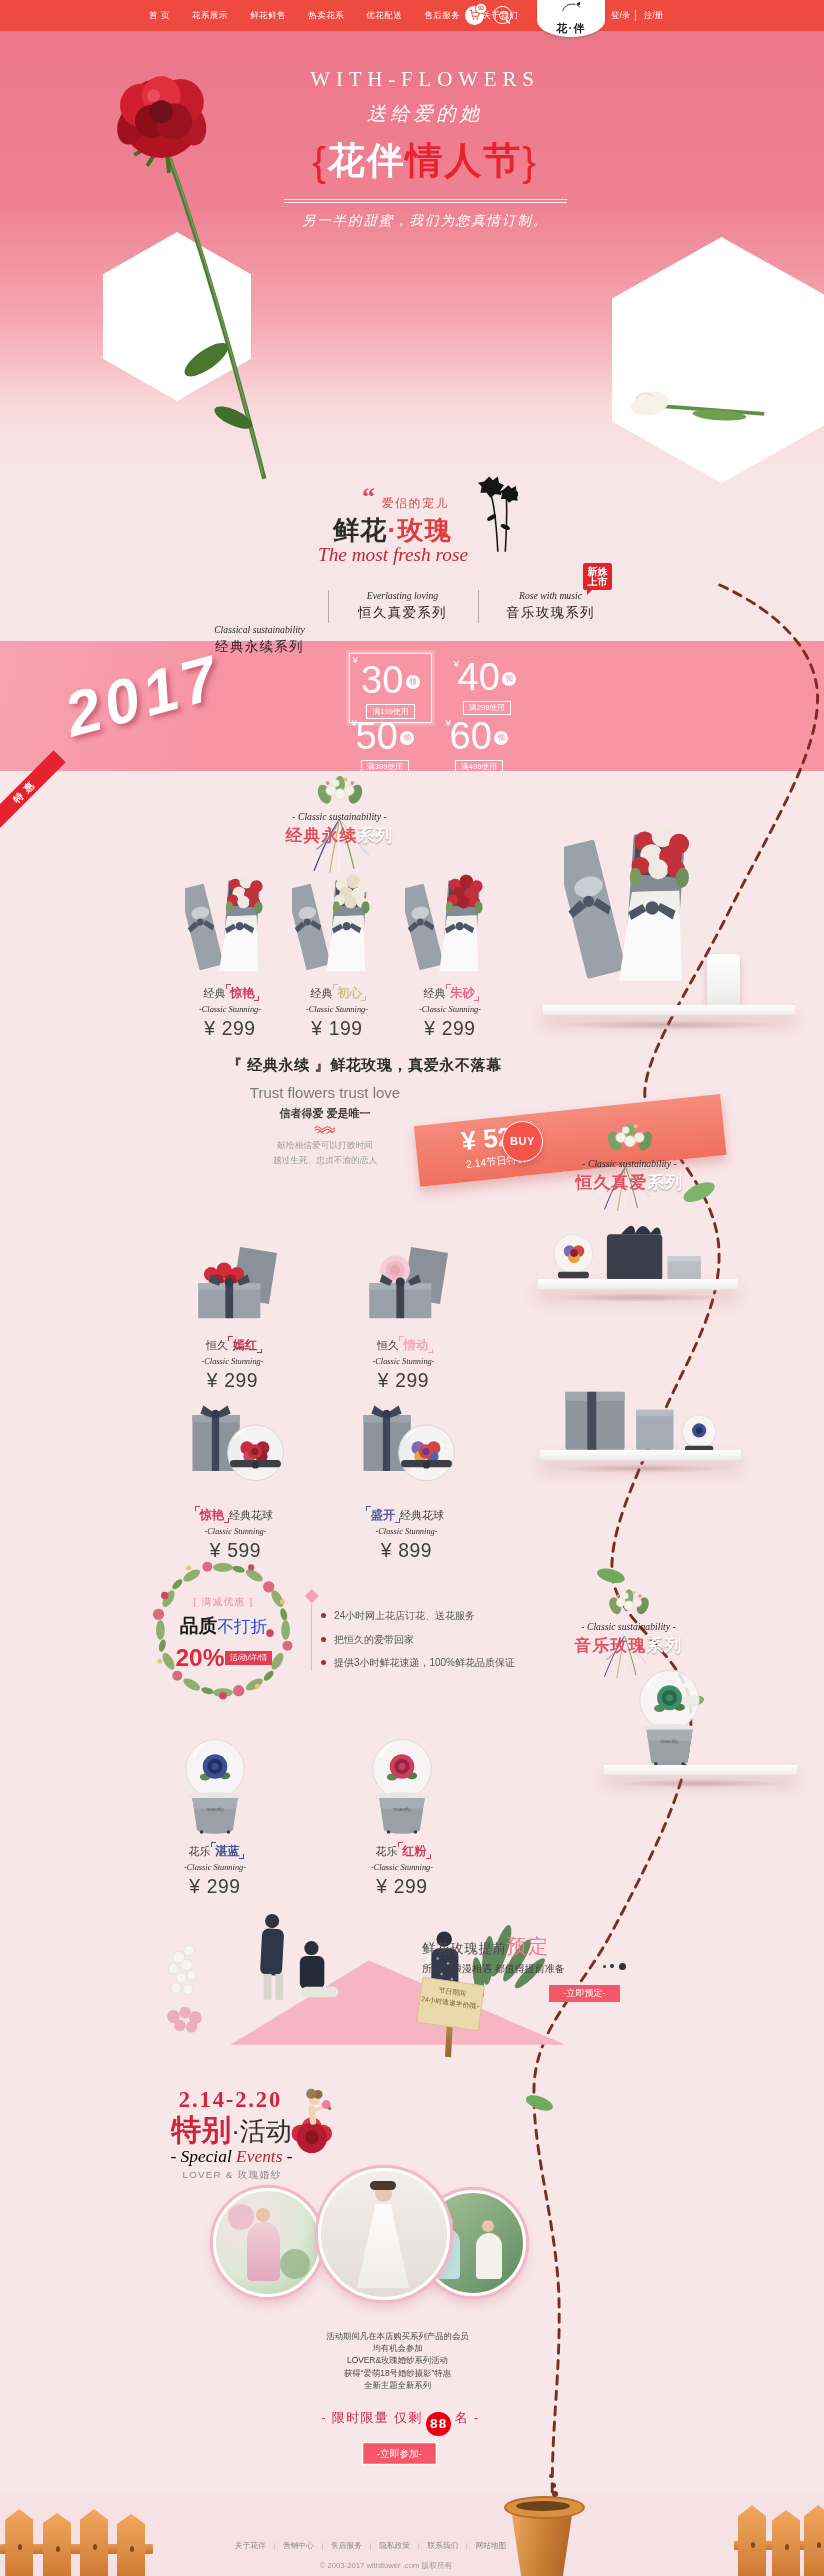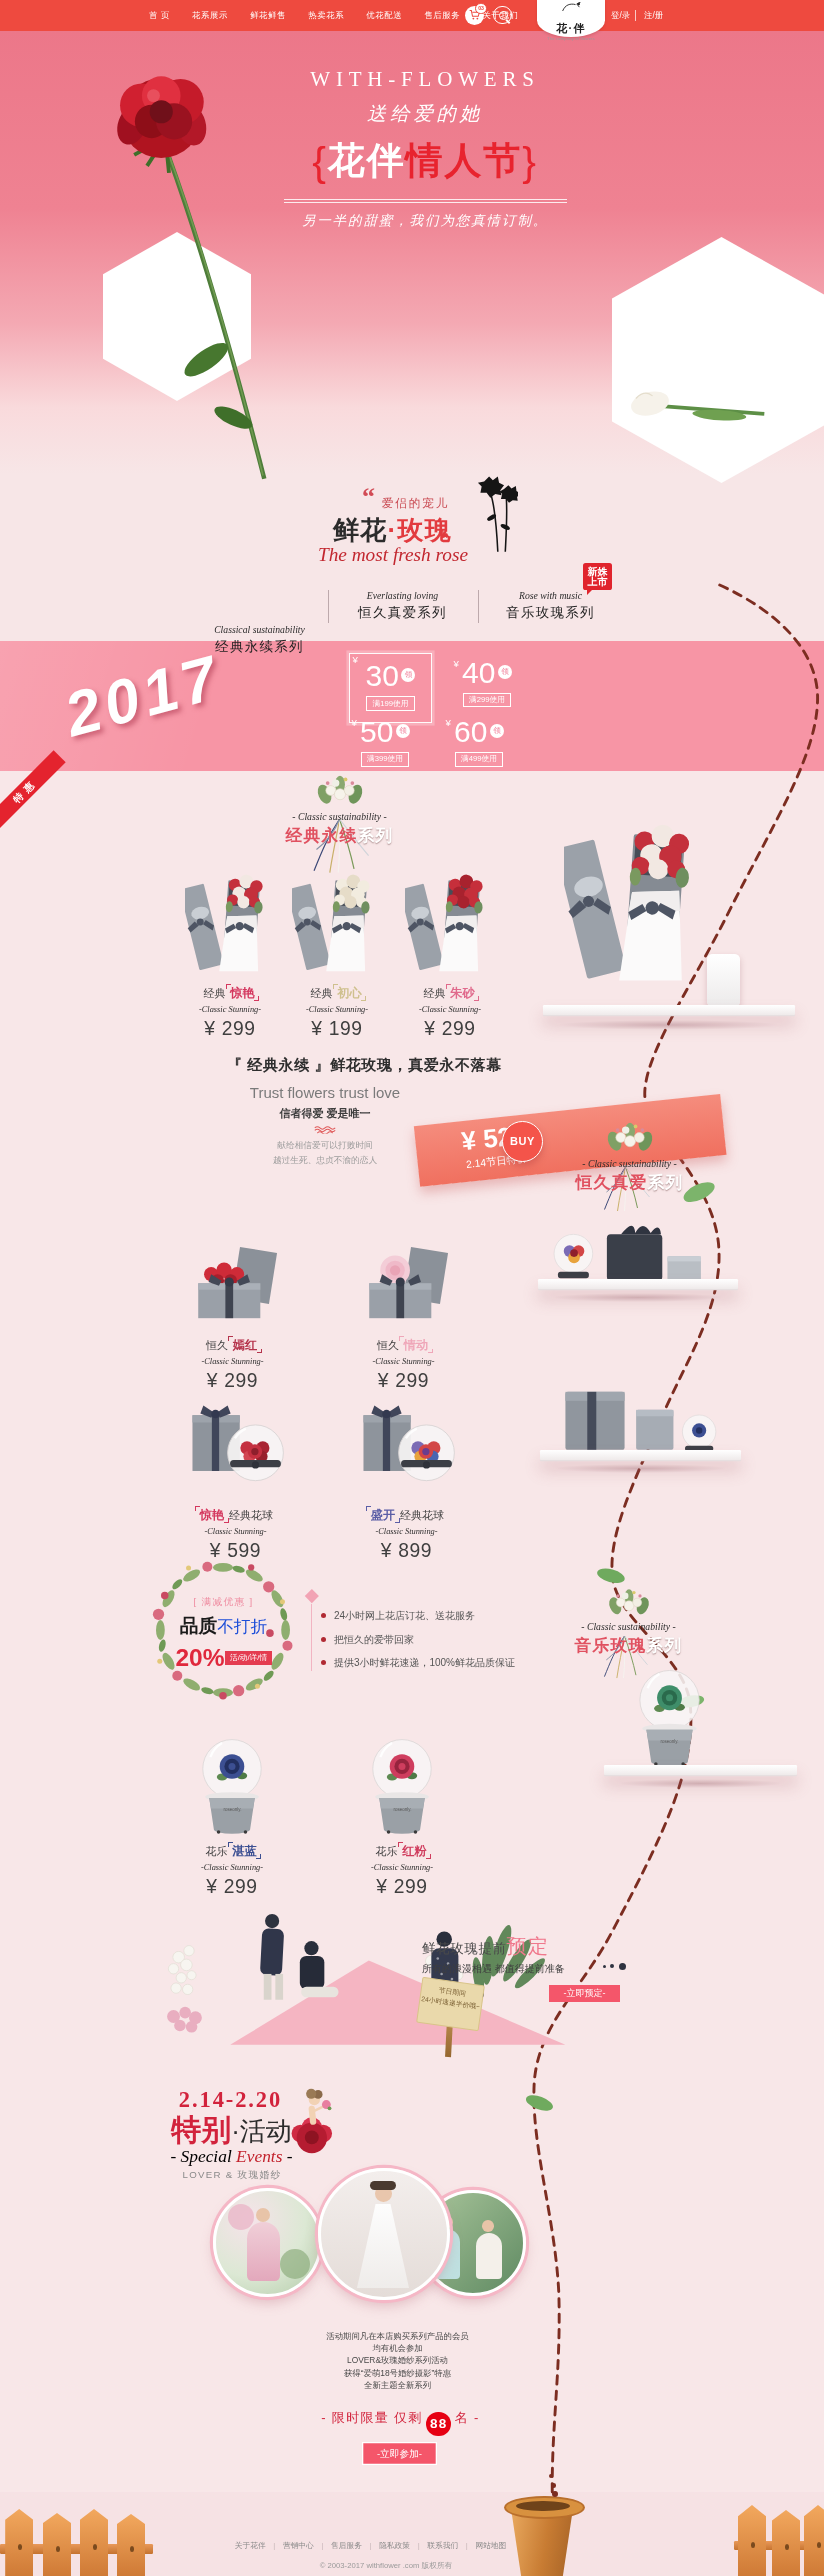--- a/index.html
+++ b/index.html
@@ -51,21 +51,21 @@
              padding:3.9px 4.5px;text-align:center;}
   .new-badge::after{content:"";position:absolute;left:3.9px;bottom:-4.5px;border:3.2px solid transparent;border-top-color:#e0242d;border-left-color:#e0242d;}
 
   
   .strip{left:0;top:641px;width:824px;height:130px;background:#f795a5;overflow:hidden;}
   .strip::before{content:"";position:absolute;left:-52px;top:-26px;width:361px;height:270px;
                  background:linear-gradient(115deg,rgba(255,255,255,.16),rgba(255,255,255,0) 65%);transform:rotate(-8deg);}
   .y2017{font-size:62px;font-weight:bold;font-style:italic;color:#fff;letter-spacing:5.2px;
          text-shadow:2.6px 3.9px 5.2px rgba(176,60,84,.6);transform:rotate(-15deg);}
   .coupon{color:#fff;text-align:center;}
-  .coupon .amt{font-size:30px;font-weight:300;line-height:1;margin-top:46px;}
+  .coupon .amt{font-size:38px;font-weight:300;line-height:1;margin-top:46px;}
   .coupon .yen{position:absolute;left:2.6px;top:0;font-size:9.7px;}
   .coupon .get{display:inline-block;width:14px;height:14px;border-radius:50%;background:#fff;color:#f287a0;
                font-size:7.7px;line-height:14px;vertical-align:9px;margin-left:2.6px;}
   .coupon .cond{display:inline-block;border:0.6px solid #fff;font-size:7.7px;padding:1.3px 5.2px;margin-top:5.2px;}
   .coupon-frame{border:1.3px solid rgba(255,255,255,.95);box-shadow:0 0 0 2.6px rgba(255,255,255,.25);padding-top:7.7px;}
   .promo{color:#fff;text-align:center;}
   .promo-title{font-size:14px;font-weight:bold;letter-spacing:1.3px;}
   .promo-heart{color:#fbd3da;font-size:15.5px;}
   .promo-l1{border-top:0.6px solid rgba(255,255,255,.65);border-bottom:0.6px solid rgba(255,255,255,.65);
             padding:3.9px 0;margin:6.4px auto 7.7px;width:175px;font-size:8px;}
@@ -647,21 +647,21 @@
   <svg class="abs" style="left:589px;top:1636px;z-index:1;" width="71" height="43" viewBox="0 0 120 90">
       <use href="#s-strings"></use>
     </svg>
   <svg class="abs m-teal" style="left:631px;top:1662px;z-index:2;" width="77" height="107" viewBox="0 0 130 180">
       <use href="#s-music"></use>
     </svg>
   <div class="abs ctr" style="left:650px;top:1739px;width:39px;font-size:4.5px;color:#5a5a5a;z-index:3;">roseonly.</div>
   <div class="abs board" style="left:604px;top:1765px;width:193px;height:9.7px;"></div>
   <div class="abs soft-shadow" style="left:617px;top:1779px;width:167px;height:9px;"></div>
 
-  <div class="abs card clickable" style="left:187px;top:1731px;width:90px;">
+  <div class="abs card clickable" style="left:170px;top:1731px;width:90px;">
     <svg class="m-blue" width="76" height="106" viewBox="0 0 130 180">
         <use href="#s-music"></use>
       </svg>
     <div class="abs ctr" style="left:26px;top:76px;width:39px;font-size:4.5px;color:#5a5a5a;">roseonly.</div>
     <div class="p-name" style="margin-top:3.9px;"><span>花乐</span> <span class="p-acc" style="color:#3c4f92;">湛蓝</span></div>
     <div class="p-sub">-Classic Stunning-</div>
     <div class="p-price">¥ 299</div>
   </div>
   <div class="abs card clickable" style="left:357px;top:1731px;width:90px;">
     <svg class="m-red" width="76" height="106" viewBox="0 0 130 180">

